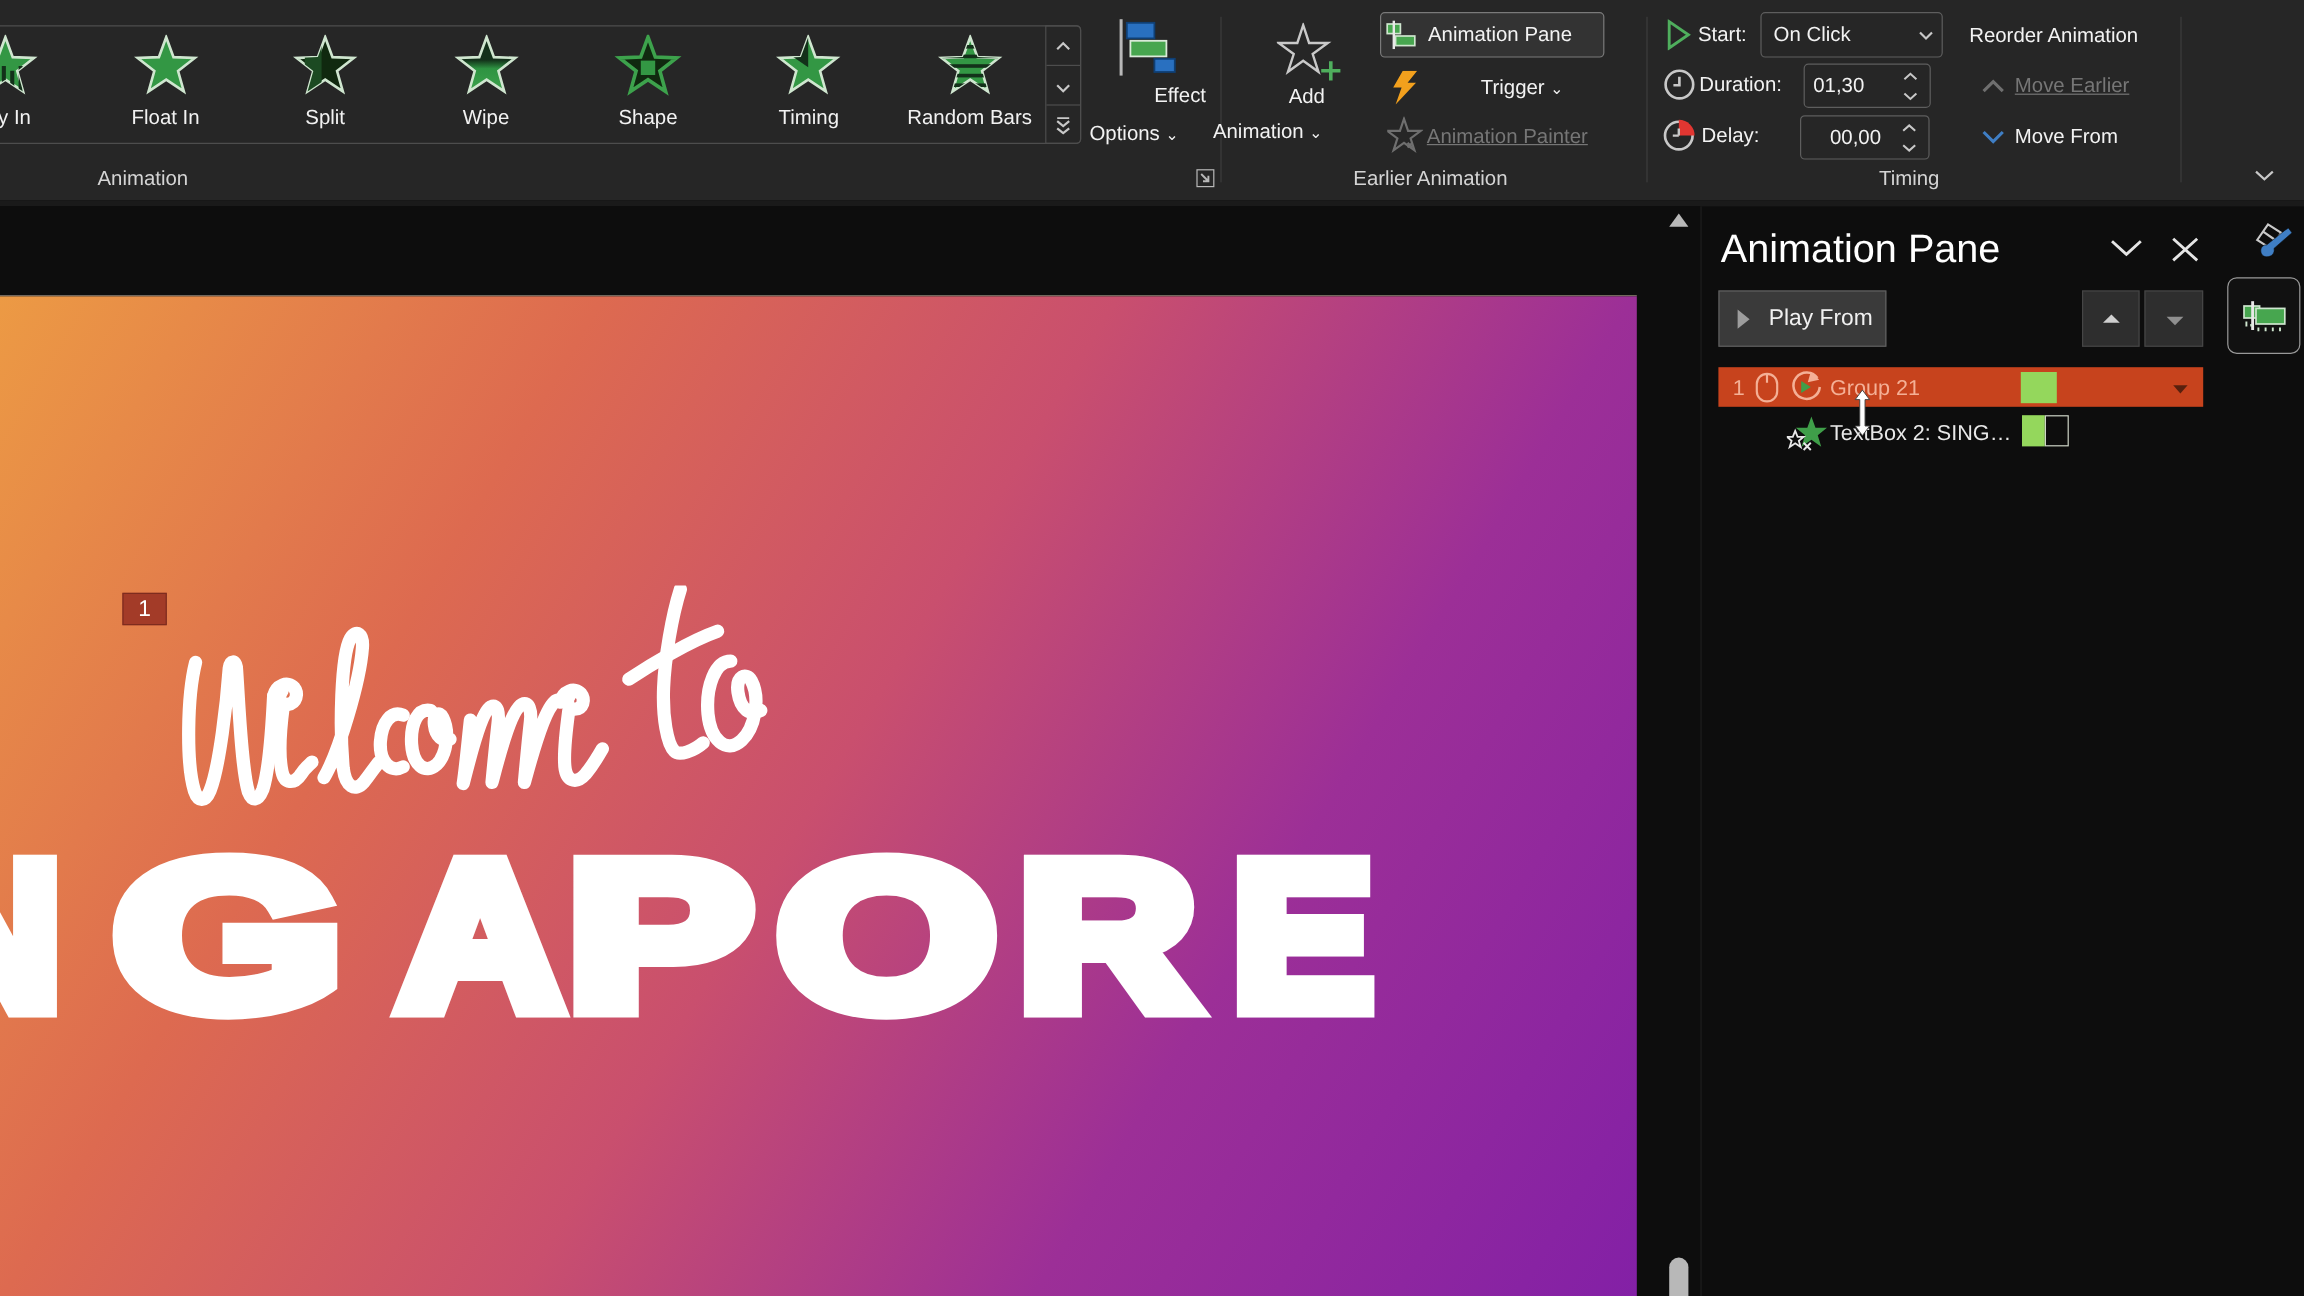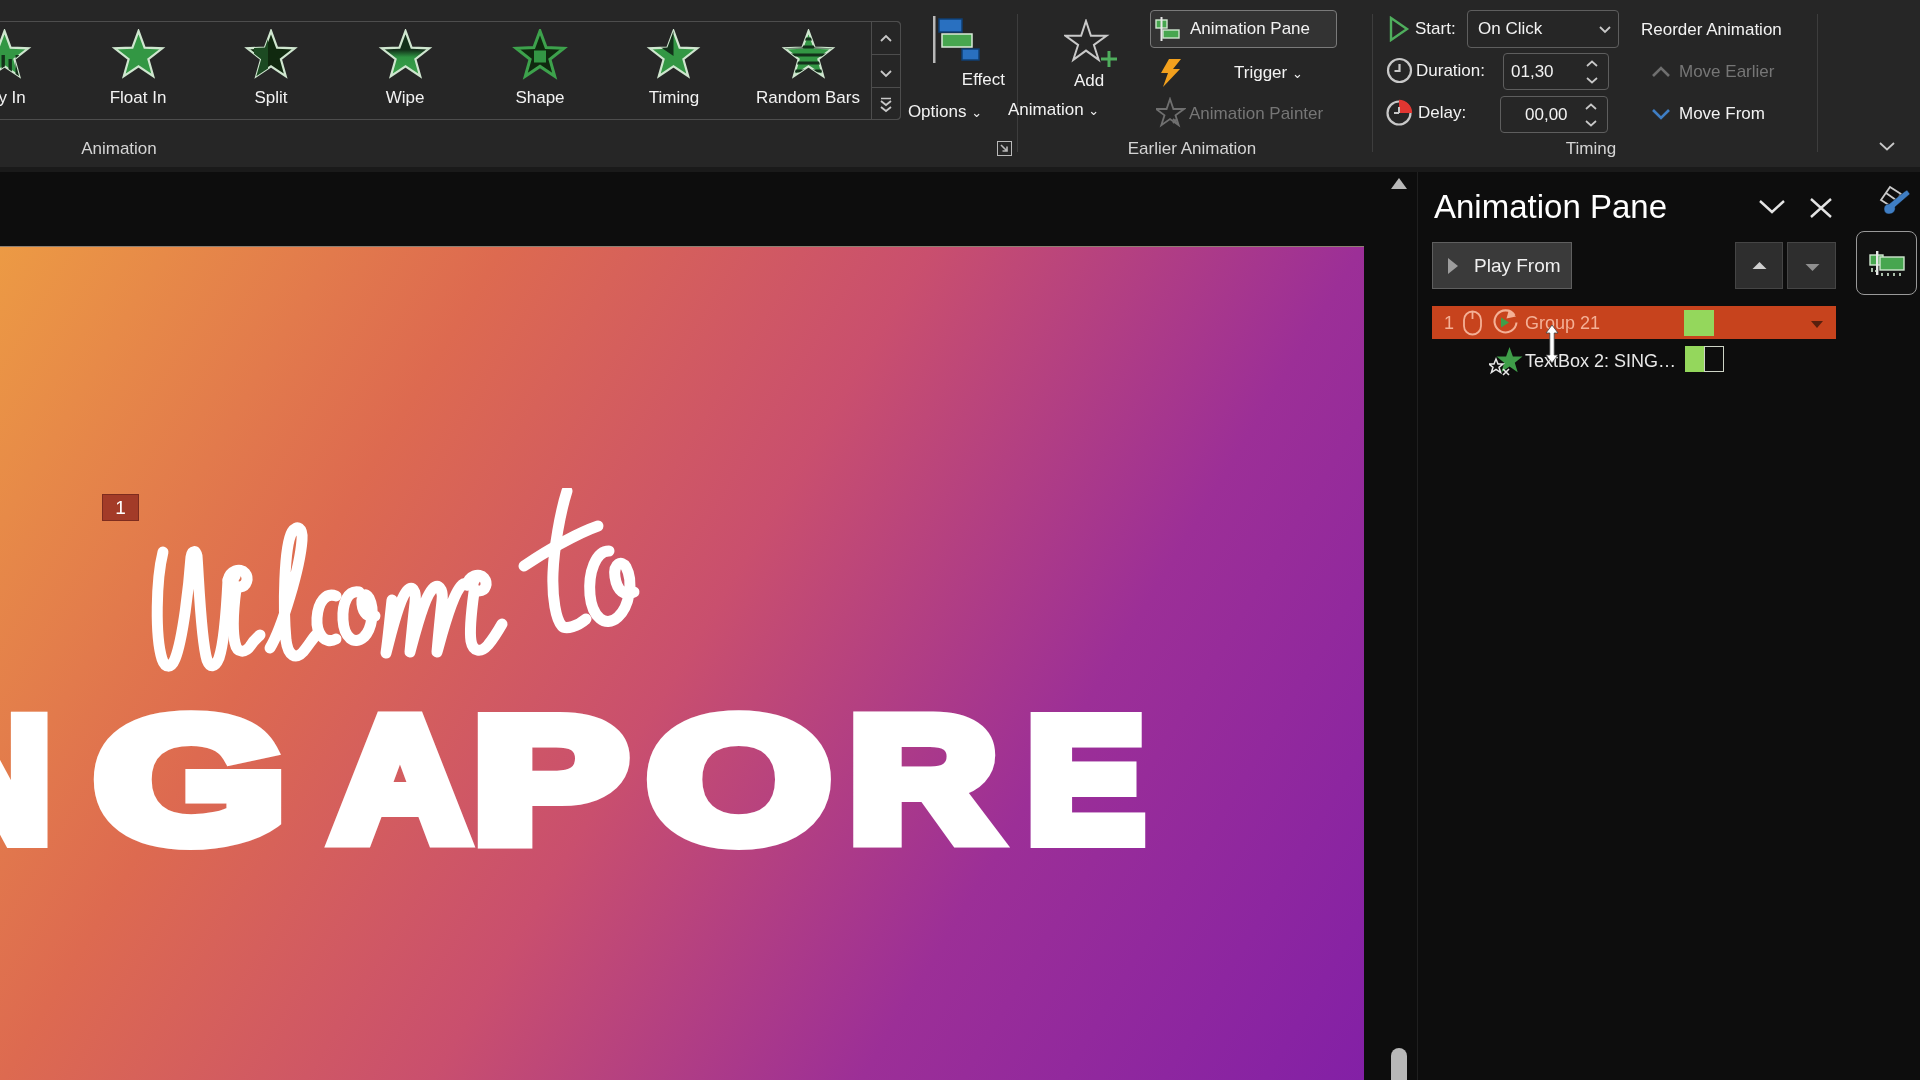--- a/index.html
+++ b/index.html
@@ -9,21 +9,21 @@
   #ribbon { position:absolute; left:0; top:0; width:1920px; height:167px; background:#262626; }
   #ribbon:after { content:""; position:absolute; left:0; top:167px; width:1920px; height:5px; background:#1a1a1a; }
   .glabel { position:absolute; top:139px; color:#d4d4d4; font-size:17px; width:300px; text-align:center; }
   .vsep { position:absolute; top:14px; height:138px; width:1px; background:#3d3d3d; }
   .itemlabel { position:absolute; top:88px; color:#f2f2f2; font-size:17px; width:140px; text-align:center; white-space:nowrap; }
   .gallery { position:absolute; left:-30px; top:21px; width:931px; height:99px; border:1px solid #4d4d4d; border-radius:4px; }
   .galbtns { position:absolute; left:871px; top:21px; width:30px; height:99px; border:1px solid #4d4d4d; border-radius:0 4px 4px 0; }
   .galbtns div { height:33px; border-bottom:1px solid #4d4d4d; position:relative; }
   .galbtns div:last-child { border-bottom:none; }
   .ribtext { position:absolute; color:#f2f2f2; font-size:17px; white-space:nowrap; }
-  .dim { color:#767676 !important; }
+  .dim { color:#767676 !important;text-decoration:underline; }
   .inputbox { position:absolute; border:1px solid #5e5e5e; border-radius:4px; background:#262626; color:#f2f2f2; font-size:17px; }
 </style>
 </head>
 <body>
 <div id="ribbon">
 
   <div class="gallery"></div>
   <div class="galbtns">
       <div id="gb1"></div>
       <div id="gb2"></div>
@@ -126,21 +126,21 @@
   <div class="abs" style="left:997px;top:141px;width:15px;height:15px;border:1.5px solid #b9b9b9;"></div>
   <svg class="abs" style="left:999px;top:143px" width="11" height="11" viewBox="0 0 11 11" stroke="#b9b9b9" stroke-width="1.6" fill="none">
       <path d="M2,2 L8,8 M8,3.5 V8 H3.5"></path>
     </svg>
 
   <svg class="abs" style="left:1064px;top:19px" width="58" height="52" viewBox="0 0 58 52" fill="none">
     <polygon points="22.0,2.0 26.9,16.8 42.5,16.8 29.9,26.0 34.7,40.8 22.0,31.6 9.3,40.8 14.1,26.0 1.5,16.8 17.1,16.8" stroke="#c9c9c9" stroke-width="2"></polygon>
     <path d="M45,32 V48 M37,40 H53" stroke="#4fae5d" stroke-width="3"></path>
   </svg>
   <div class="ribtext" style="left:1039px;top:71px;width:100px;text-align:center;">Add</div>
-  <div class="ribtext" style="left:1008px;top:100px;width:130px;text-align:left;">Animation <span style="font-size:13px;">⌄</span></div>
+  <div class="ribtext" style="left:972px;top:100px;width:130px;text-align:right;">Animation <span style="font-size:13px;">⌄</span></div>
 
   <div class="abs" style="left:1150px;top:10px;width:187px;height:38px;background:#333333;border:1px solid #7a7a7a;border-radius:4px;"></div>
   <svg class="abs" style="left:1155px;top:17px" width="28" height="24" viewBox="0 0 28 24">
     <rect x="1" y="3" width="11" height="8" fill="#47a64f" stroke="#cfe6cf" stroke-width="1.4"></rect>
     <rect x="8" y="13" width="16" height="8" fill="#47a64f" stroke="#cfe6cf" stroke-width="1.4"></rect>
     <rect x="5.5" y="0" width="2" height="24" fill="#e8e8e8"></rect>
   </svg>
   <div class="ribtext" style="left:1190px;top:19px;">Animation Pane</div>
 
   <svg class="abs" style="left:1159px;top:59px" width="24" height="28" viewBox="0 0 24 28">

